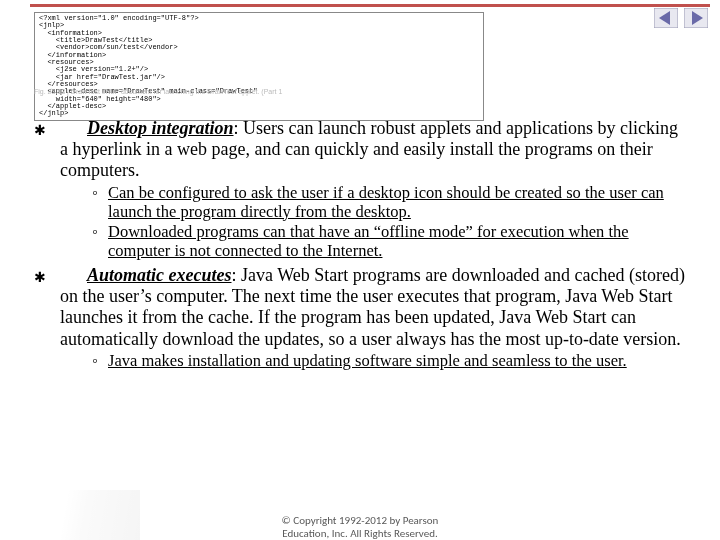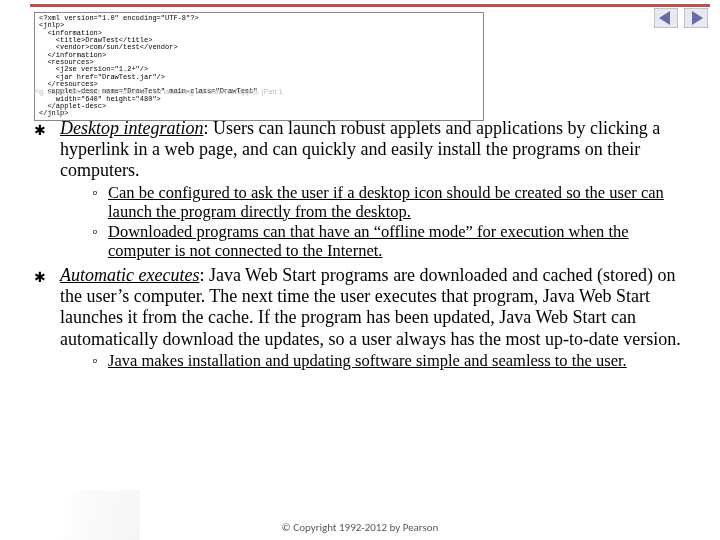--- a/index.html
+++ b/index.html
@@ -66,38 +66,39 @@
   .bullet {
     font-family: Arial, sans-serif;
     font-size: 14px;
     width: 26px;
     flex: 0 0 26px;
     color: #000;
     padding-top: 4px;
   }
   .body { flex: 1; }
   .term {
-    font-weight: normal;
+    font-weight: bold;
     font-style: italic;
     text-decoration: underline;
+    margin-left: 27px;
   }
   .sub {
     margin: 2px 0 2px 32px;
     font-size: 16.5px;
     line-height: 1.14;
     display: flex;
   }
   .sub .sb {
     width: 16px; flex: 0 0 16px;
   }
   .sub .sbody { flex: 1; text-decoration: underline; }
   .footer {
     position: absolute;
     left: 0;
-    bottom: 6px;
+    bottom: 0;
     width: 100%;
     text-align: center;
     font-family: Calibri, Arial, sans-serif;
     font-size: 11px;
     line-height: 1.2;
     color: #595959;
   }
   .wedge {
     position: absolute;
     left: 0; bottom: 0;
@@ -168,13 +169,14 @@
       </div>
     </div>
   </div>
 
 </div>
 
 <div class="wedge"></div>
 
 <div class="footer">
   <span>© Copyright 1992-2012 by Pearson</span><br>
+  <span>Education, Inc. All Rights Reserved.</span>
 </div>
 
 </body></html>

